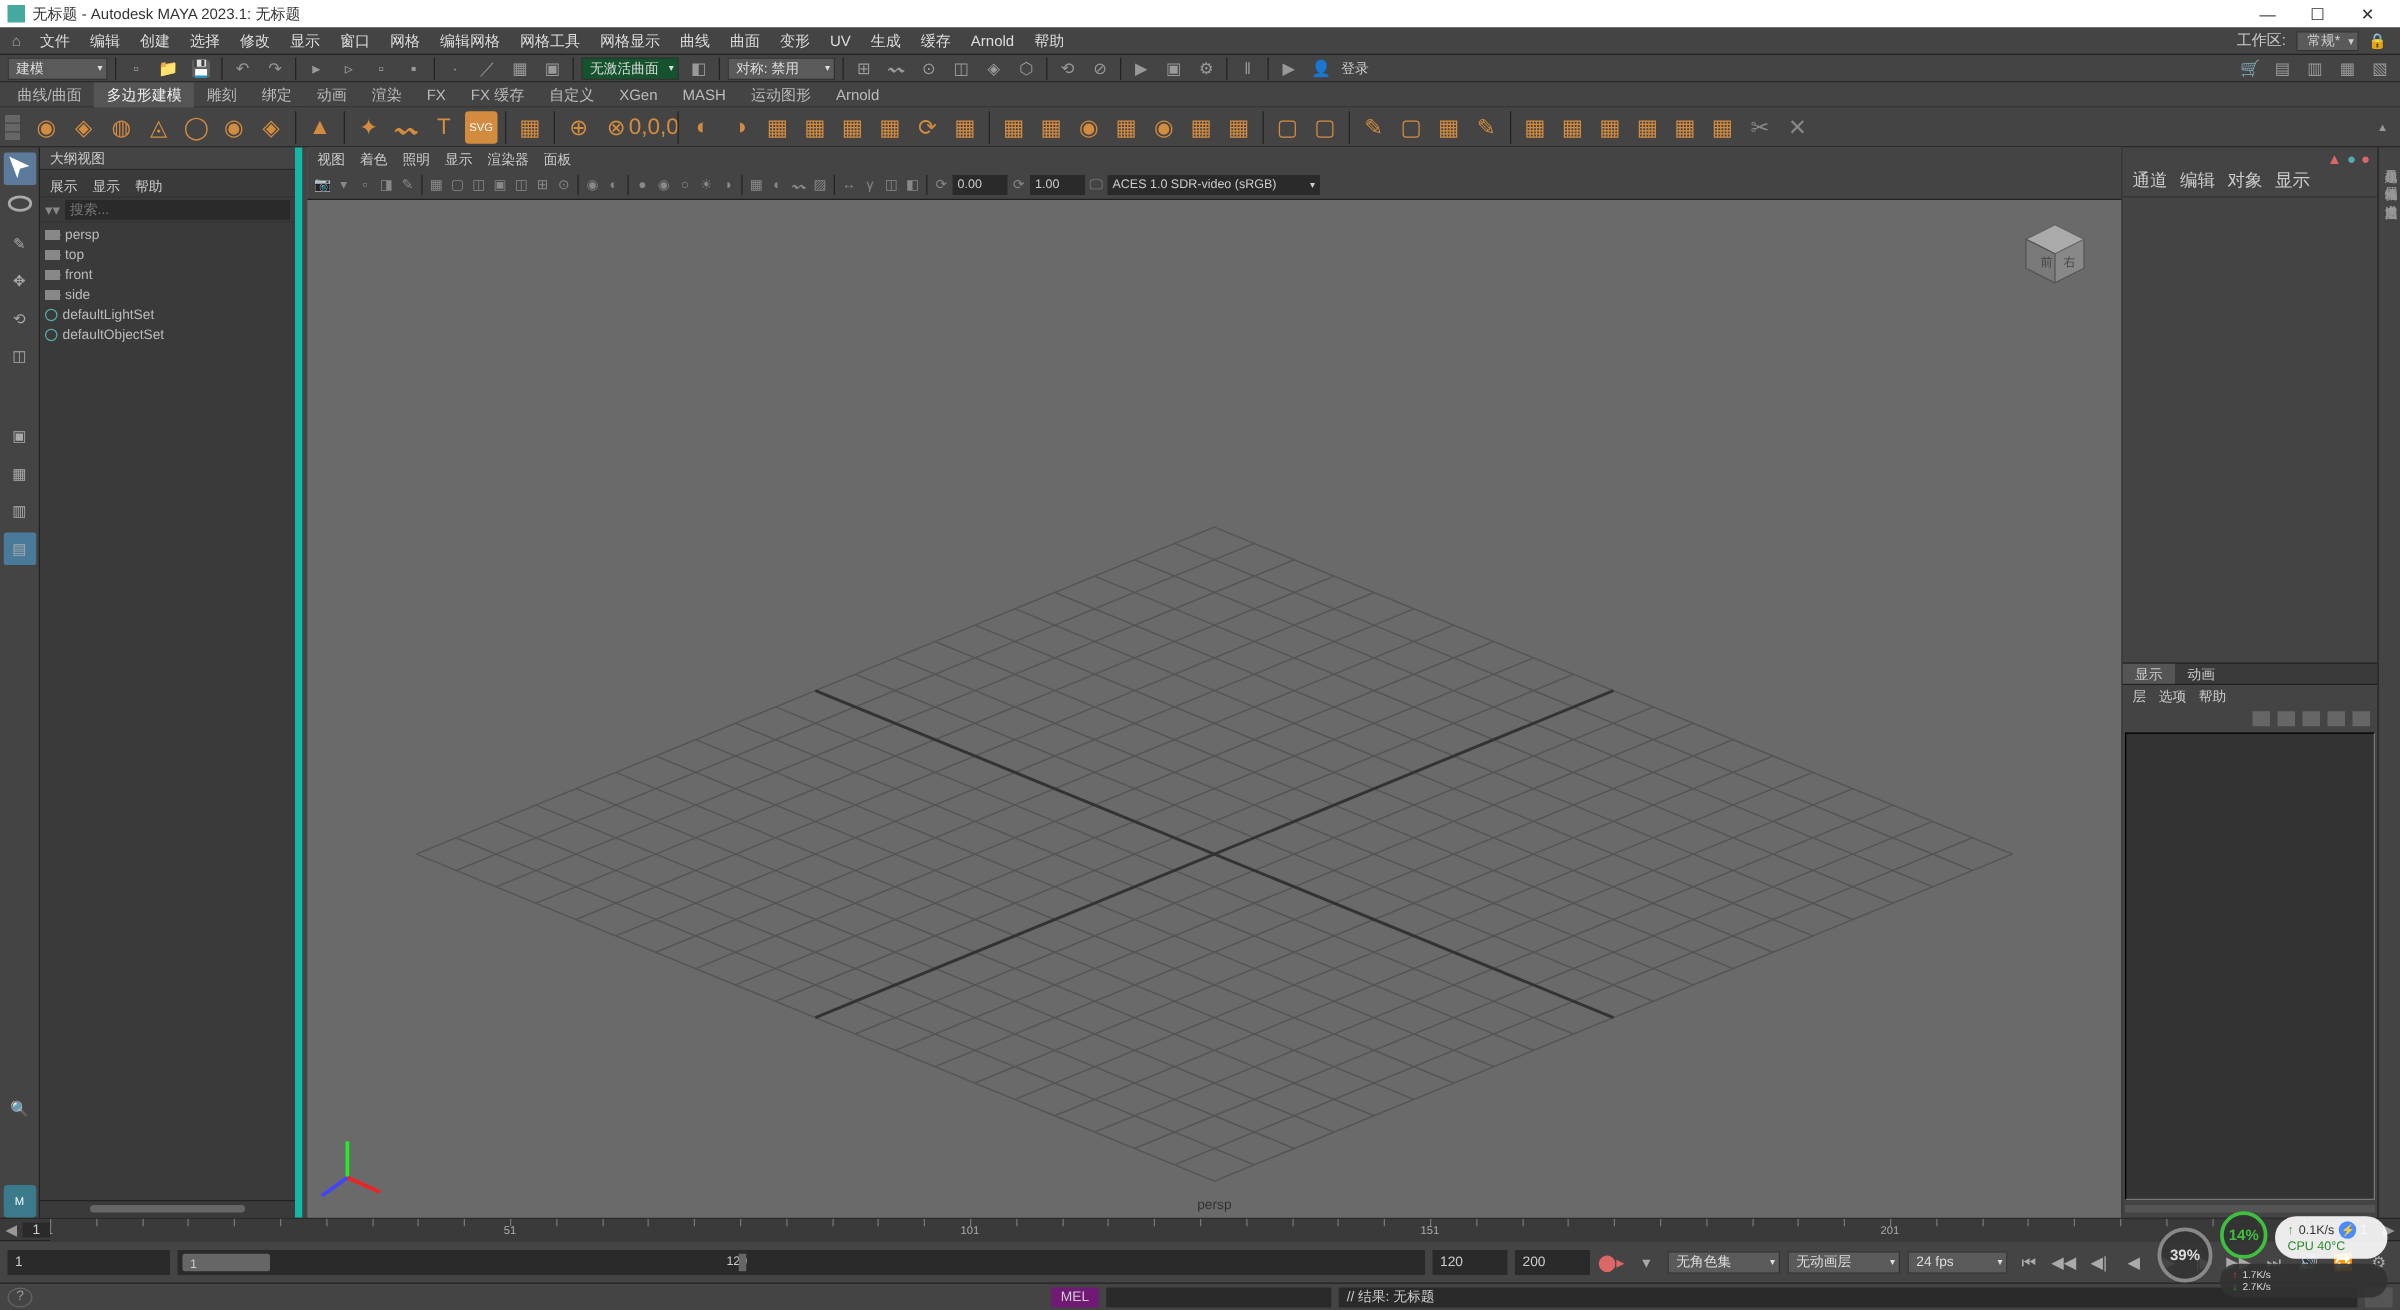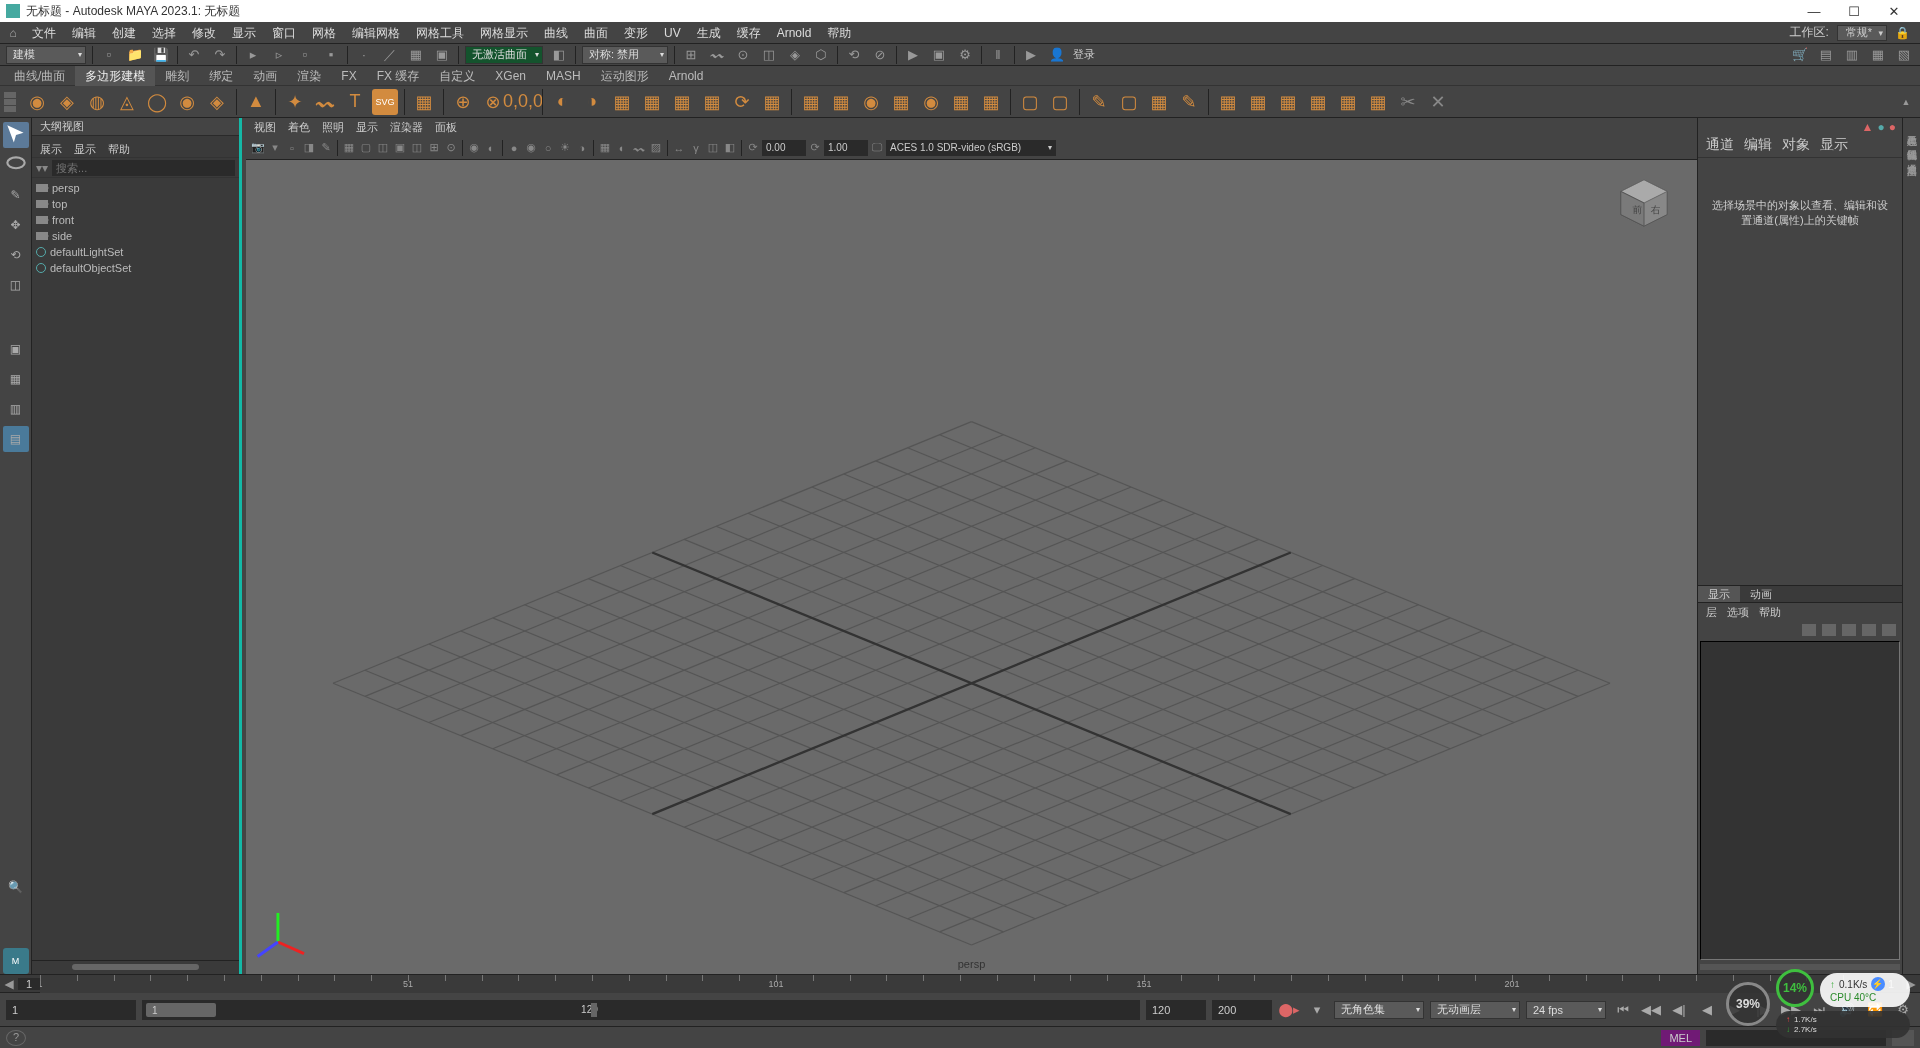--- a/index.html
+++ b/index.html
@@ -27,21 +27,21 @@
 .shelf-row{height:32px;background:#444;display:flex;align-items:center;padding:0 4px;gap:4px;border-bottom:1px solid #222}
 .shelf-row .lh{display:flex;flex-direction:column;gap:1px;margin-right:4px}
 .shelf-row .lh div{width:12px;height:6px;background:#666}
 .shelf-row .sep{width:1px;height:26px;background:#222;margin:0 2px}
 .shelf-row .s{width:26px;height:26px;display:flex;align-items:center;justify-content:center;color:#d28b3f;font-size:18px}
 .main{position:relative;height:calc(1048px - 22px - 22px - 22px - 20px - 32px - 18px - 34px - 22px);display:flex}
 .toolcol{width:32px;background:#444;display:flex;flex-direction:column;align-items:center;padding-top:4px;gap:4px;border-right:1px solid #222}
 .toolcol .tb{width:26px;height:26px;display:flex;align-items:center;justify-content:center;color:#aaa;border-radius:2px}
 .toolcol .tb.active{background:#5c7a99}
 .toolcol .tgap{flex:1}
-.outliner{width:210px;background:#3a3a3a;display:flex;flex-direction:column;border-right:3px solid #14b8a6}
+.outliner{width:210px;background:#3a3a3a;display:flex;flex-direction:column;border-right:6px solid #14b8a6}
 .outliner .hdr{height:18px;background:#444;padding:0 8px;font-size:11px;color:#ccc;display:flex;align-items:center;border-bottom:1px solid #2a2a2a}
 .outliner .omenu{height:22px;display:flex;align-items:flex-end;gap:12px;padding:0 8px;font-size:11px;color:#ccc;border-bottom:1px solid #333}
 .outliner .search{height:20px;display:flex;align-items:center;padding:0 4px;gap:4px;border-bottom:1px solid #333}
 .outliner .search input{flex:1;background:#2a2a2a;border:none;color:#888;font-size:11px;padding:1px 4px;height:16px}
 .outliner .list{flex:1;padding:2px 0;overflow:hidden}
 .outliner .row{height:16px;display:flex;align-items:center;padding:0 4px;gap:4px;font-size:11px;color:#bbb}
 .outliner .cam{display:inline-block;width:12px;height:8px;background:#888;position:relative}
 .outliner .cam:after{content:"";position:absolute;right:-4px;top:1px;border:3px solid transparent;border-left:4px solid #888}
 .outliner .circ{width:10px;height:10px;border:1px solid #5aa;border-radius:50%}
 .outliner .sb{height:14px;background:#3a3a3a;border-top:1px solid #222;display:flex}
@@ -463,21 +463,20 @@
       <span style="color:#d66">▲</span>
       <span style="color:#5aa">●</span>
       <span style="color:#d66">●</span>
     </div>
     <div class="tabs" id="rpTabs">
         <span>通道</span>
         <span>编辑</span>
         <span>对象</span>
         <span>显示</span>
       </div>
-    <div class="emsg">选择场景中的对象以查看、编辑和设置通道(属性)上的关键帧</div>
     <div style="flex:1"></div>
     <div class="tabs2">
       <div class="t active">显示</div>
       <div class="t">动画</div>
     </div>
     <div class="lmenu" id="layerMenu">
         <span>层</span>
         <span>选项</span>
         <span>帮助</span>
       </div>
@@ -601,20 +600,23 @@
   <div class="pbtn">🔊</div>
   <div class="pbtn">🔁</div>
   <div class="pbtn">⚙</div>
 </div>
 
 <div class="cmdline">
   <div class="q">?</div>
   <div style="flex:1"></div>
   <div class="lbl">MEL</div>
   <div class="inp"></div>
+  <div class="out">
+      <span>// 结果: 无标题</span>
+    </div>
   <div class="end"></div>
 </div>
 
 <div class="overlay-widget">
   <div class="ow-circle gray">
       <span>39%</span>
     </div>
   <div style="display:flex;flex-direction:column;gap:4px">
     <div style="display:flex;align-items:flex-end;gap:6px">
       <div class="ow-circle green" style="width:38px;height:38px">

